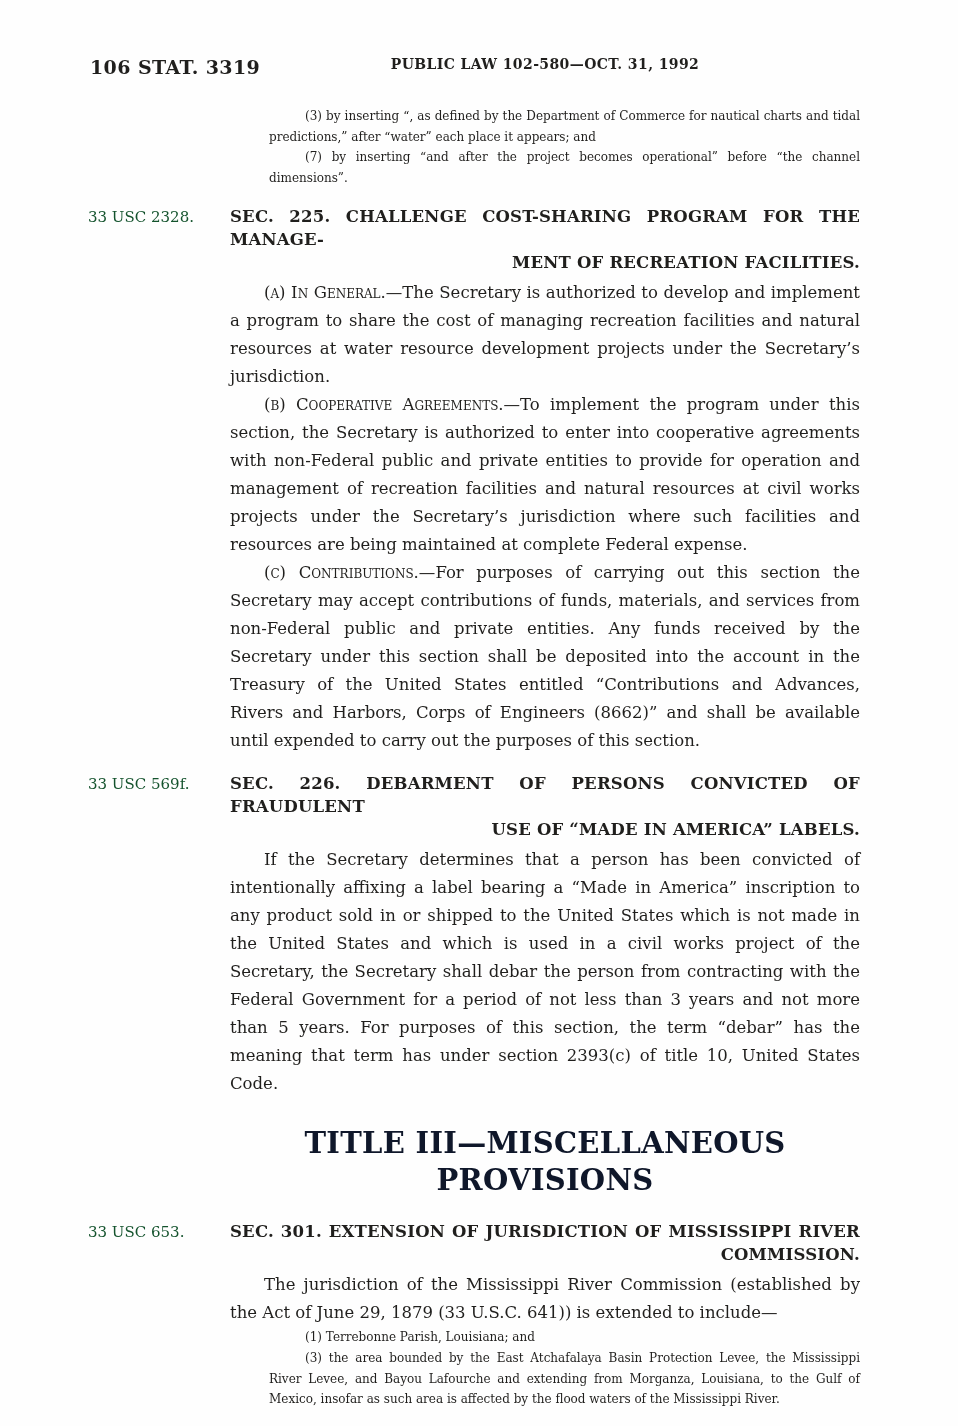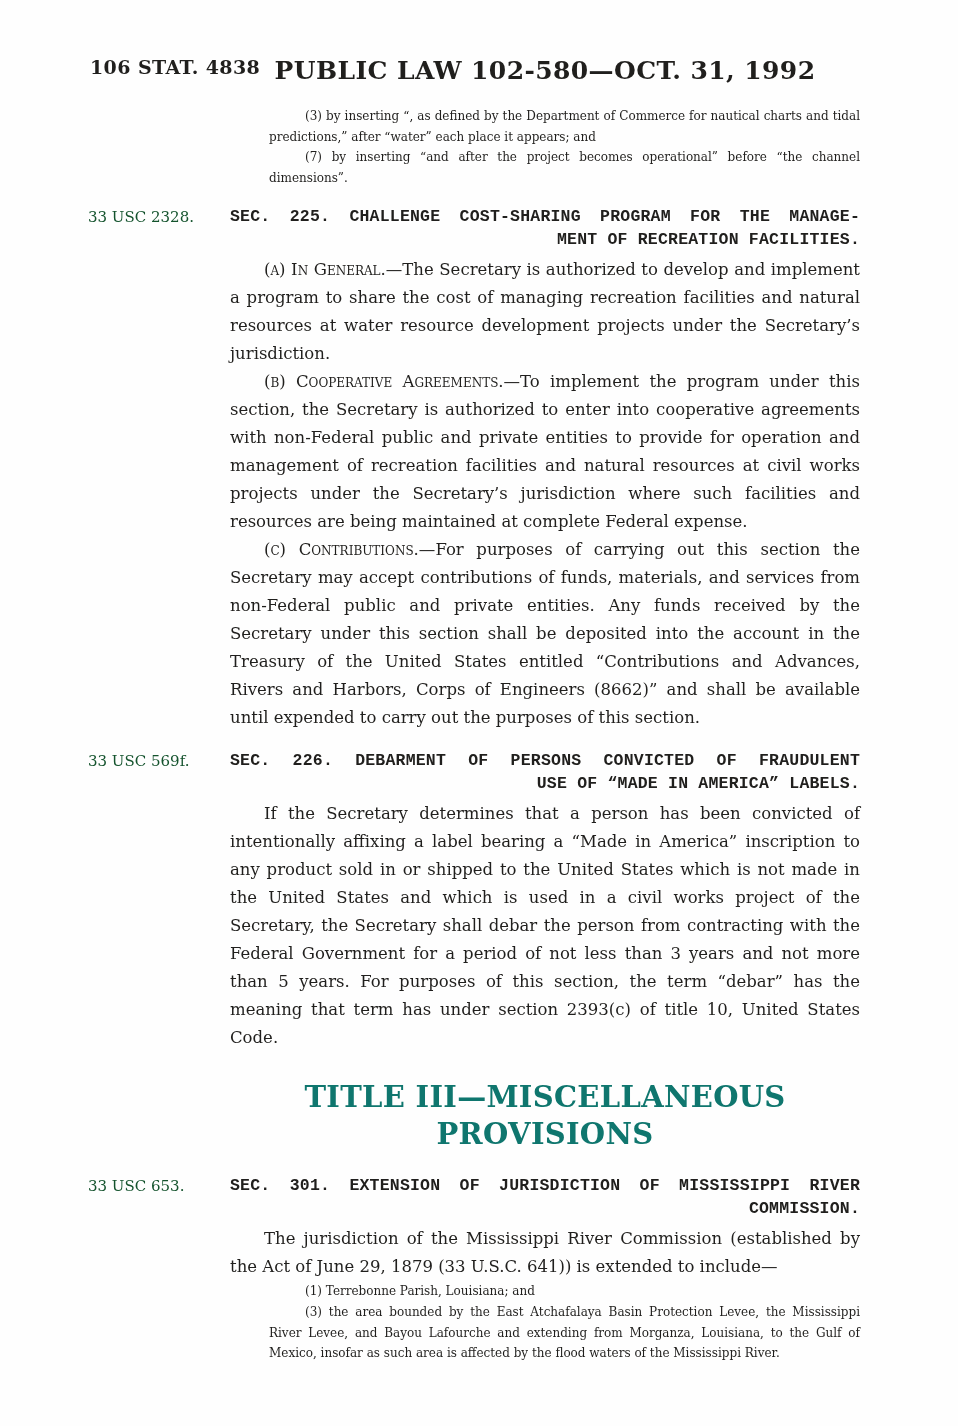--- a/index.html
+++ b/index.html
@@ -16,60 +16,60 @@
     overflow: hidden;
   }
   
   .page-header { position: relative; height: 26px; margin-bottom: 24px; }
   .stat-number {
     position: absolute; left: -140px; top: 0;
     font-size: 19px; font-weight: bold; letter-spacing: 0.4px;
     white-space: nowrap;
   }
   .law-title {
-    text-align: center; font-size: 25px; font-weight: bold;
+    text-align: center; font-size: 14px; font-weight: bold;
     letter-spacing: 0.4px; white-space: nowrap;
   }
   
   .body-par {
     margin: 0; font-size: 16.5px; line-height: 28px;
     text-align: justify; text-indent: 34px;
   }
   .sub {
     margin: 0 0 0 39px; font-size: 12px; line-height: 20.6px;
     text-align: justify; text-indent: 36px;
   }
   .sc { font-variant: small-caps; }
   
   .law-section { position: relative; margin-top: 17px; }
   .margin-note {
     position: absolute; left: -142px; top: 3px; width: 136px;
     font-size: 15px; line-height: 18px; color: #14532d;
   }
   .sec-heading {
     margin: 0 0 5px 0; font-size: 16.5px; line-height: 23px;
-    font-weight: bold; letter-spacing: 0.2px; font-family: Liberation Mono, monospace;
+    font-weight: bold; letter-spacing: 0.2px;
   }
   .hl1 { display: block; text-align: justify; text-align-last: justify; }
   .hl2 { display: block; text-align: right; }
   
   .title-heading {
     margin: 27px 0 21px 0; text-align: center;
     font-size: 29px; line-height: 37px; font-weight: bold;
-    letter-spacing: 0.3px; color: #0f766e;
+    letter-spacing: 0.3px; color: #0f172a;
   }
   .tl { display: block; }
 </style>
 </head>
 <body>
 
 <div class="page">
 
   <header class="page-header">
-    <div class="stat-number">106 STAT. 4838</div>
+    <div class="stat-number">106 STAT. 3319</div>
     <div class="law-title">PUBLIC LAW 102-580—OCT. 31, 1992</div>
   </header>
 
   <div>
     <p class="sub">(3) by inserting “, as defined by the Department of Commerce for nautical charts and tidal predictions,” after “water” each place it appears; and</p>
     <p class="sub">(7) by inserting “and after the project becomes operational” before “the channel dimensions”.</p>
   </div>
 
   <section class="law-section">
     <div class="margin-note">33 USC 2328.</div>

